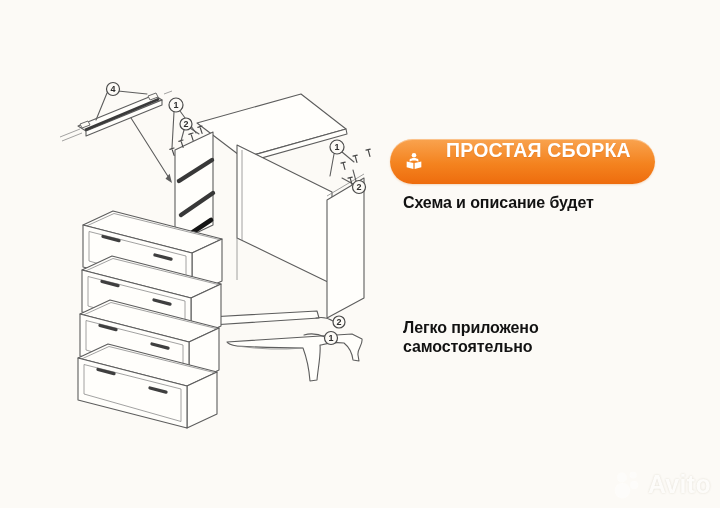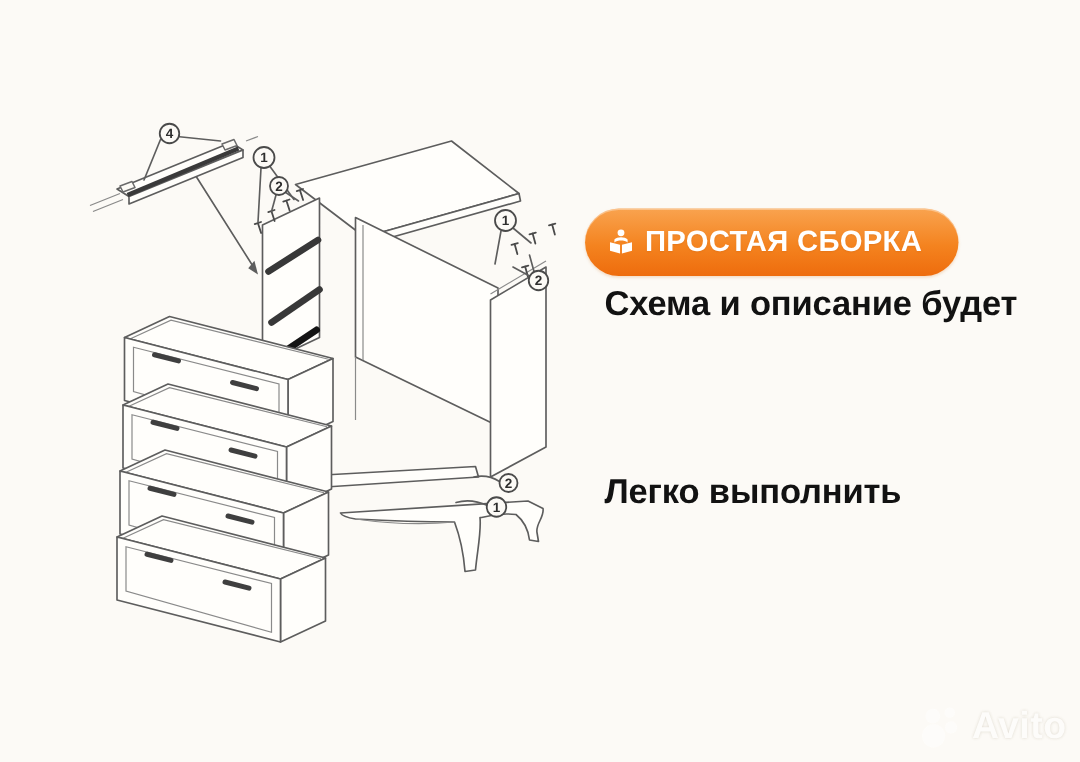--- a/index.html
+++ b/index.html
@@ -16,33 +16,33 @@
   .thin{fill:none;stroke:#8a8a8a;stroke-width:0.8;}
   .rail{fill:none;stroke:#383838;stroke-width:4.4;stroke-linecap:round;}
   .raildark{fill:none;stroke:#141414;stroke-width:4.6;stroke-linecap:round;}
   .handle{fill:none;stroke:#3f3f3f;stroke-width:3.3;stroke-linecap:round;}
   .callout-circle{fill:#fcfaf6;stroke:#4a4a4a;stroke-width:1.2;}
   .callout-num{font-size:9px;font-weight:bold;fill:#2e2e2e;text-anchor:middle;}
   .bolt{stroke:#4a4a4a;stroke-width:1.2;fill:none;stroke-linecap:round;}
 
   .banner{
     position:absolute;left:390px;height:45px;
-    display:inline-flex;align-items:center;gap:5px;
+    display:inline-flex;gap:21px;
     padding:0 24px 0 13px;border-radius:23px;
     background:linear-gradient(180deg,#f9a34f 0%,#f4831f 55%,#ee6c0d 100%);
     box-shadow:inset 0 1px 0 rgba(255,255,255,.35), 0 1px 2px rgba(216,124,40,.25);
   }
   .banner-title{
     color:#fff;font-weight:bold;font-size:19.5px;letter-spacing:.2px;white-space:nowrap;
     text-shadow:0 1px 1px rgba(190,90,10,.25);
   }
   .banner .bicon{display:flex;align-items:center;}
   .desc{
     position:absolute;left:403px;color:#121212;
-    font-size:23px;font-weight:600;line-height:19px;letter-spacing:-.1px;
+    font-size:16px;font-weight:600;line-height:19px;letter-spacing:-.1px;
   }
   .watermark{
     position:absolute;right:9px;bottom:9px;display:flex;align-items:center;gap:5px;
     opacity:.92;
   }
   .watermark-text{
     color:#fefdfb;font-weight:bold;font-size:25px;letter-spacing:.3px;
     text-shadow:0 0 2px rgba(176,166,146,.45);
   }
 </style>
@@ -186,21 +186,22 @@
         <path d="M20,11.5 L12.7,13.2 L12.7,19.6 L20,17.7 Z" fill="#fff"></path>
       </svg>
     </span>
     <span class="banner-title">ПРОСТАЯ СБОРКА</span>
   </div>
   <div class="desc" style="top:193px;">
     <div>Схема и описание будет</div>
   </div>
 
   <div class="desc" style="top:318px;">
-    <div>Легко выполнить</div>
+    <div>Легко приложено</div>
+    <div>самостоятельно</div>
   </div>
 
   <div class="watermark">
     <span style="display:flex;">
       <svg width="30" height="30" viewBox="0 0 32 32">
         <g fill="#fefdfb">
           <circle cx="9.5" cy="9" r="5.2"></circle>
           <circle cx="21.5" cy="6.5" r="3.7"></circle>
           <circle cx="10" cy="23" r="8.2"></circle>
           <circle cx="22.5" cy="17" r="4.3"></circle>

